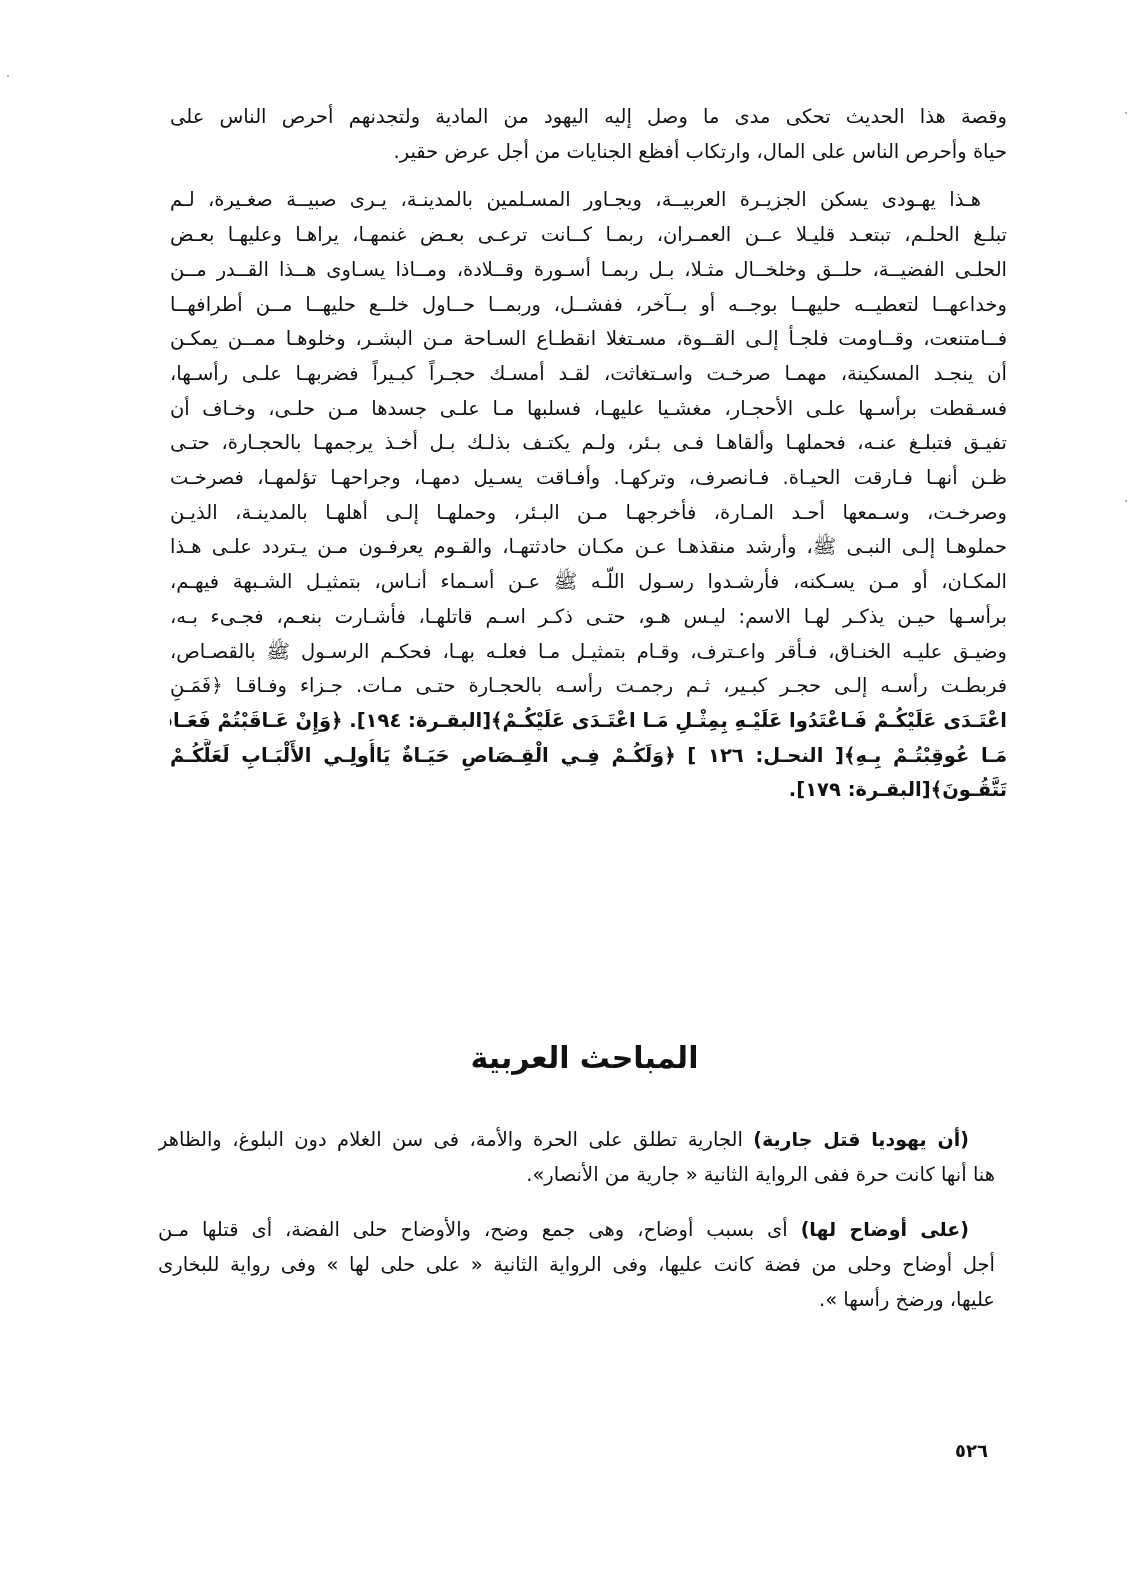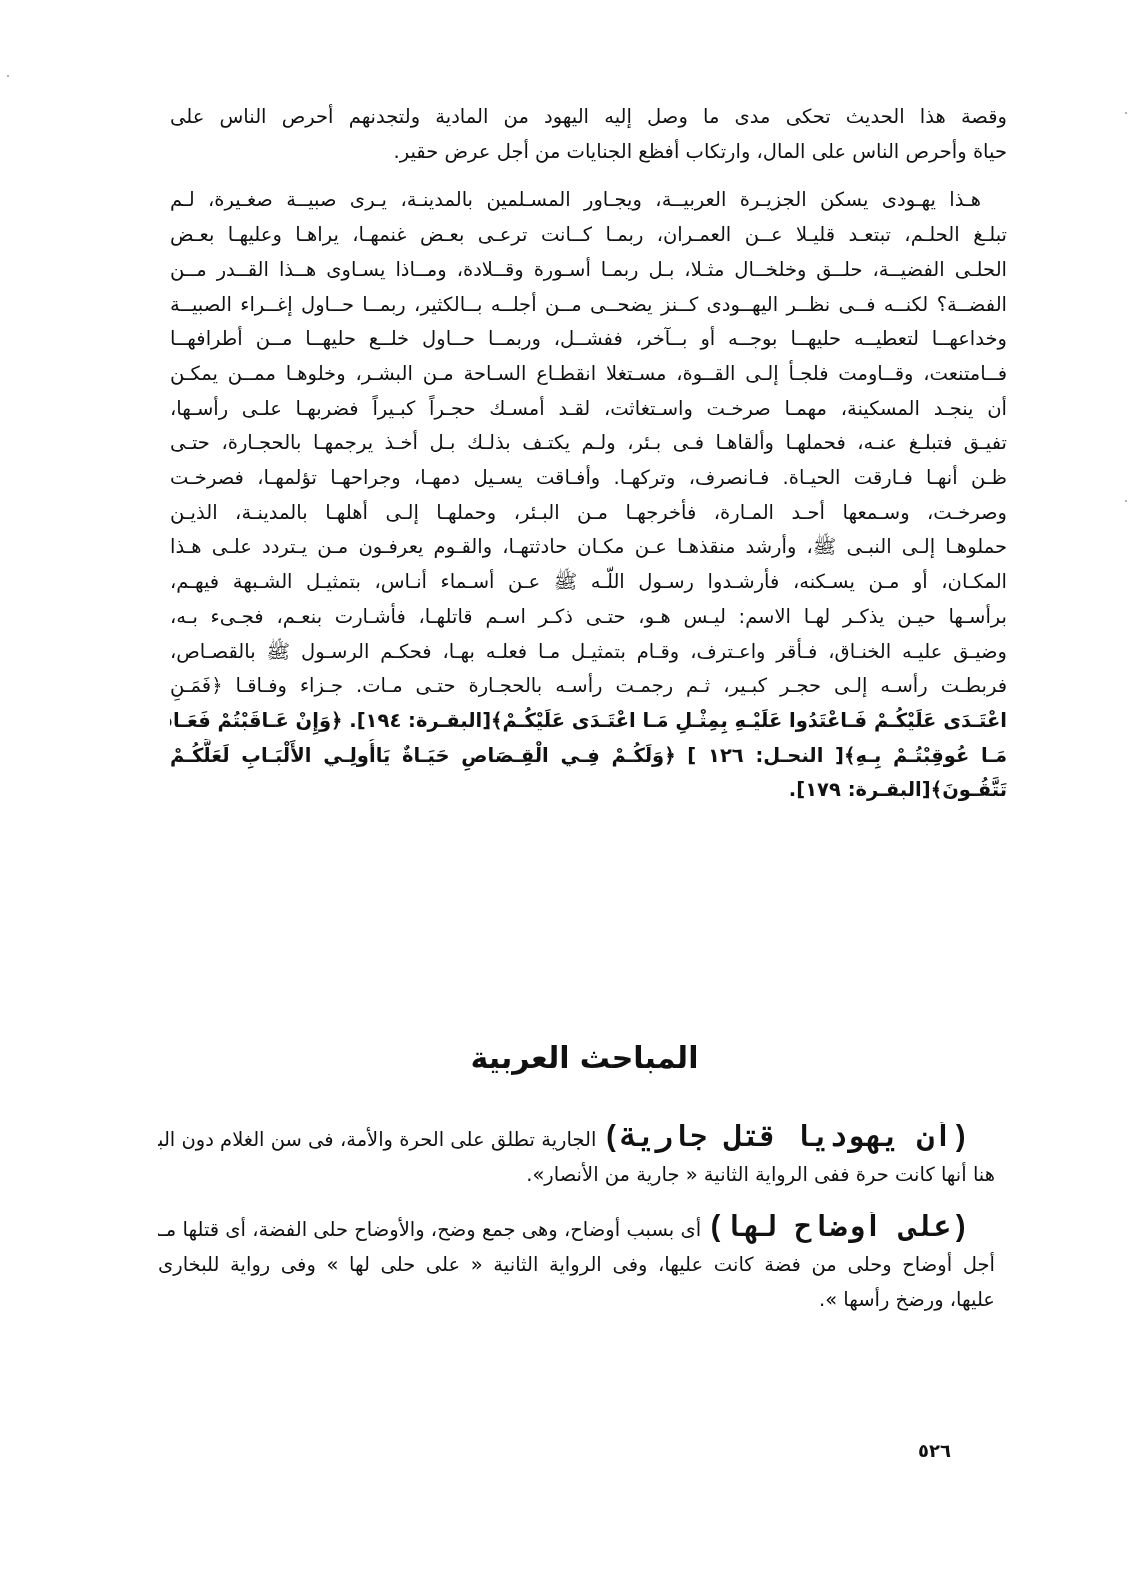--- a/index.html
+++ b/index.html
@@ -66,26 +66,25 @@
       left: 158px;
       top: 1122px;
       width: 837px;
       direction: rtl;
     }
     .lower .para {
       margin-bottom: 20px;
     }
     .term {
       font-weight: bold;
-      font-size: 29px;
-      font-family: Liberation Mono, monospace;
+      font-size: 19px;
     }
     .page-number {
       position: absolute;
-      left: 918px;
+      left: 955px;
       top: 1440px;
       font-size: 18px;
       font-weight: bold;
       direction: rtl;
       letter-spacing: 1px;
     }
     .speck {
       position: absolute;
       width: 2px;
       height: 2px;
@@ -98,24 +97,24 @@
 
 <div class="page">
   <p class="para first">
     <span class="line">وقصة هذا الحديث تحكى مدى ما وصل إليه اليهود من المادية ولتجدنهم أحرص الناس على</span>
     <span class="line last">حياة وأحرص الناس على المال، وارتكاب أفظع الجنايات من أجل عرض حقير.</span>
   </p>
   <p class="para first">
     <span class="line indent">هـذا يهـودى يسكن الجزيـرة العربيــة، ويجـاور المسـلمين بالمدينـة، يـرى صبيــة صغـيرة، لـم</span>
     <span class="line">تبلـغ الحلـم، تبتعـد قليـلا عــن العمـران، ربمـا كــانت ترعـى بعـض غنمهـا، يراهـا وعليهـا بعـض</span>
     <span class="line">الحلـى الفضيــة، حلــق وخلخــال مثـلا، بـل ربمـا أسـورة وقــلادة، ومــاذا يسـاوى هــذا القــدر مــن</span>
-    <span class="line">الفضــة؟ لكنــه فــى نظــر اليهــودى كــنز يضحــى مــن أجلــه بــالكثير، ربمــا حــاول إغــراء الصبيــة</span>
     <span class="line">وخداعهــا لتعطيــه حليهــا بوجــه أو بــآخر، ففشــل، وربمــا حــاول خلــع حليهــا مــن أطرافهــا</span>
     <span class="line">فــامتنعت، وقــاومت فلجـأ إلـى القــوة، مسـتغلا انقطـاع السـاحة مـن البشـر، وخلوهـا ممــن يمكـن</span>
     <span class="line">أن ينجـد المسكينة، مهمـا صرخـت واسـتغاثت، لقـد أمسـك حجـراً كبـيراً فضربهـا علـى رأسـها،</span>
+    <span class="line">فسـقطت برأسـها علـى الأحجـار، مغشـيا عليهـا، فسلبها مـا علـى جسدها مـن حلـى، وخـاف أن</span>
     <span class="line">تفيـق فتبلـغ عنـه، فحملهـا وألقاهـا فـى بـئر، ولـم يكتـف بذلـك بـل أخـذ يرجمهـا بالحجـارة، حتـى</span>
     <span class="line">ظـن أنهـا فـارقت الحيـاة. فـانصرف، وتركهـا. وأفـاقت يسـيل دمهـا، وجراحهـا تؤلمهـا، فصرخـت</span>
     <span class="line">وصرخـت، وسـمعها أحـد المـارة، فأخرجهـا مـن البـئر، وحملهـا إلـى أهلهـا بالمدينـة، الذيـن</span>
     <span class="line">حملوهـا إلـى النبـى ﷺ، وأرشد منقذهـا عـن مكـان حادثتهـا، والقـوم يعرفـون مـن يـتردد علـى هـذا</span>
     <span class="line">المكـان، أو مـن يسـكنه، فأرشـدوا رسـول اللّـه ﷺ عـن أسـماء أنـاس، بتمثيـل الشـبهة فيهـم،</span>
     <span class="line">برأسـها حيـن يذكـر لهـا الاسم: ليـس هـو، حتـى ذكـر اسـم قاتلهـا، فأشـارت بنعـم، فجـىء بـه،</span>
     <span class="line">وضيـق عليـه الخنـاق، فـأقر واعـترف، وقـام بتمثيـل مـا فعلـه بهـا، فحكـم الرسـول ﷺ بالقصـاص،</span>
     <span class="line">فربطـت رأسـه إلـى حجـر كبـير، ثـم رجمـت رأسـه بالحجـارة حتـى مـات. جـزاء وفـاقـا ﴿فَمَـنِ</span>
     <span class="line quran">اعْتَـدَى عَلَيْكُـمْ فَـاعْتَدُوا عَلَيْـهِ بِمِثْـلِ مَـا اعْتَـدَى عَلَيْكُـمْ﴾[البقـرة: ١٩٤]. ﴿وَإِنْ عَـاقَبْتُمْ فَعَـاقِبُوا بِمِثْـلِ</span>
     <span class="line quran">مَـا عُوقِبْتُـمْ بِـهِ﴾[ النحـل: ١٢٦ ] ﴿وَلَكُـمْ فِـي الْقِـصَاصِ حَيَـاةٌ يَاأُولِـي الأَلْبَـابِ لَعَلَّكُـمْ</span>

